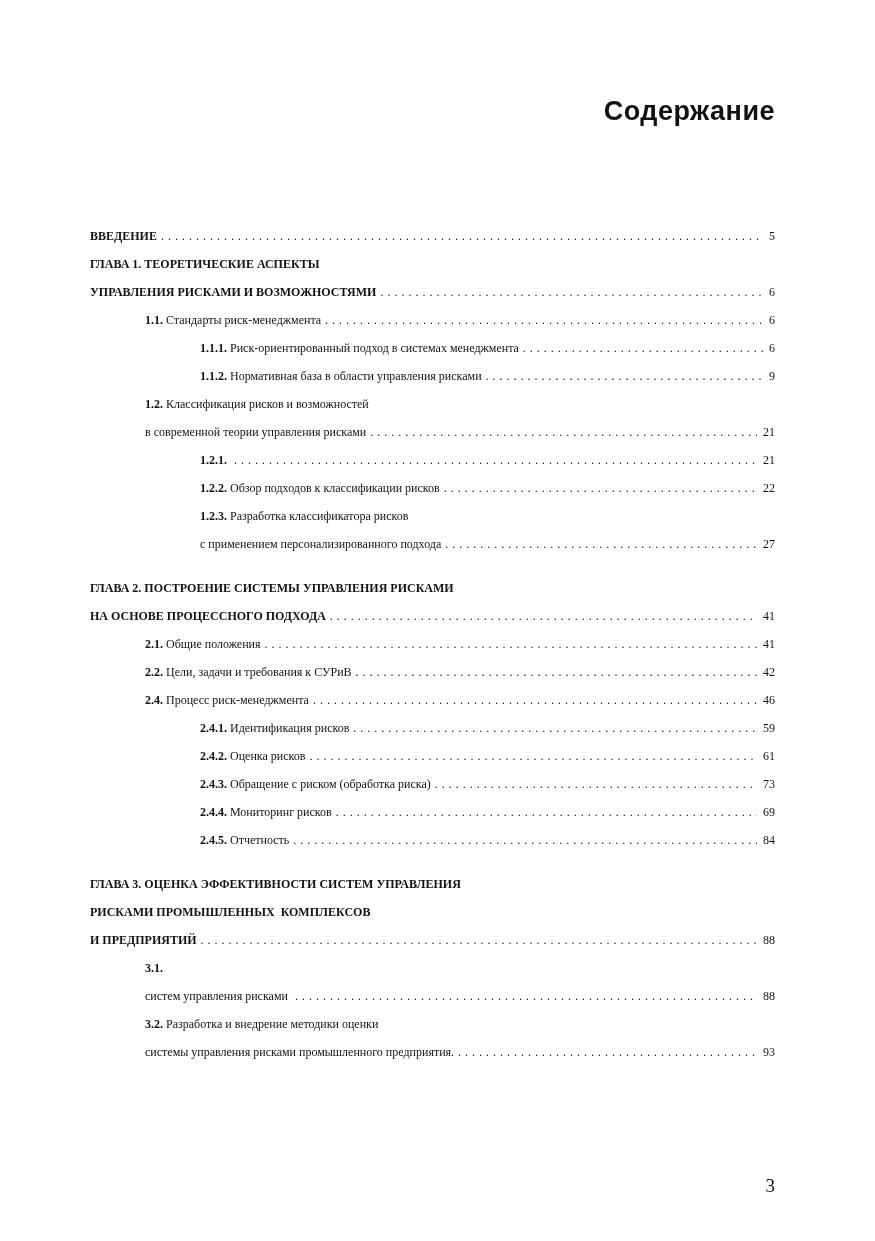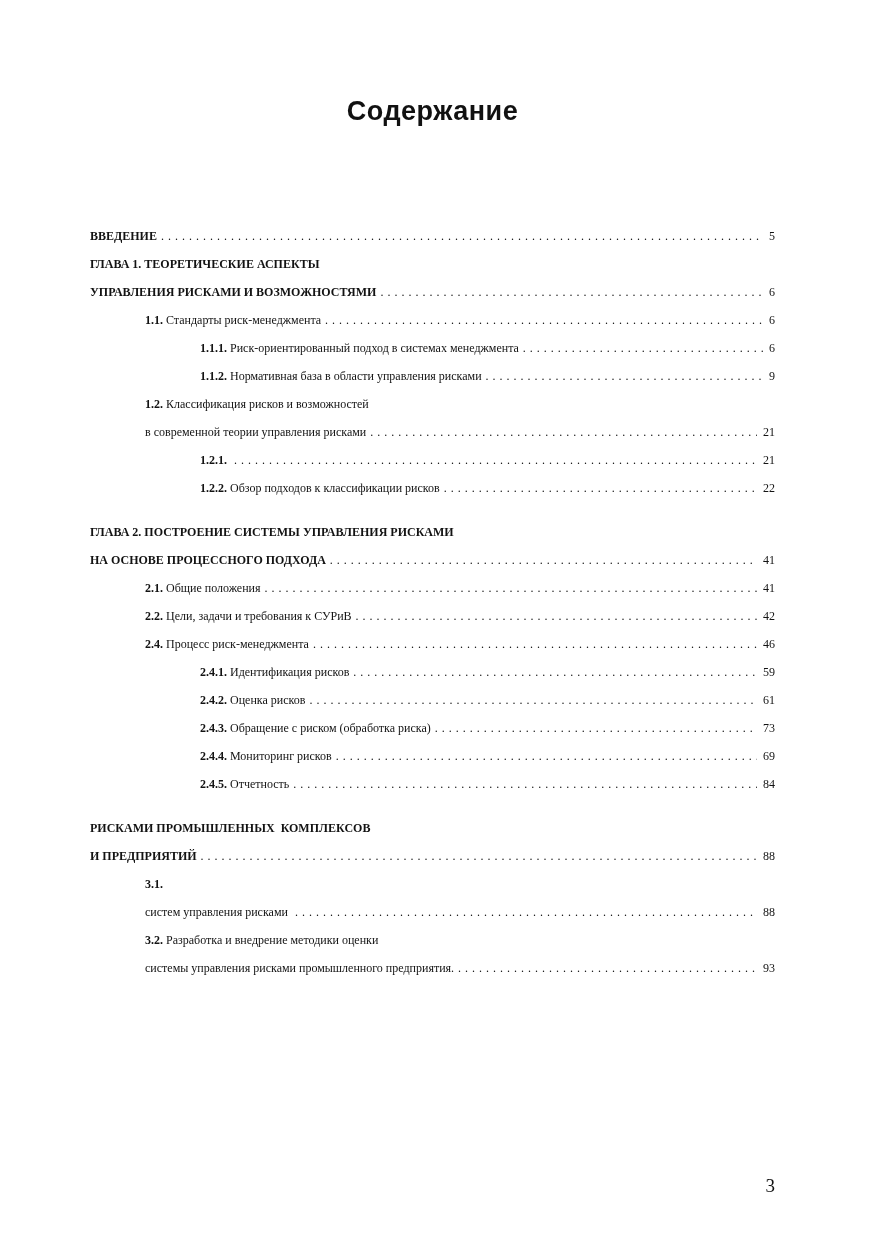--- a/index.html
+++ b/index.html
@@ -15,21 +15,21 @@
   .page {
     width: 875px;
     height: 1241px;
     padding: 96px 100px 0 90px;
     position: relative;
   }
   .doc-title {
     font-family: "Liberation Sans", sans-serif;
     font-weight: 700;
     font-size: 27px;
-    text-align: center;
+    text-align: right;
     letter-spacing: 0.5px;
     color: #111;
   }
   .toc {
     margin-top: 95px;
     font-size: 12px;
     line-height: 28px;
   }
   .toc-entry { }
   .toc-entry.level-1 { padding-left: 55px; }
@@ -138,20 +138,31 @@
         </div>
       </div>
       <div class="toc-entry level-2">
         <div class="toc-line">
           <span class="toc-label">1.2.2. </span>
           <span class="toc-text">Обзор подходов к классификации рисков</span>
           <span class="dots"></span>
           <span class="toc-page">22</span>
         </div>
       </div>
+      <div class="toc-entry level-2">
+        <div class="toc-line">
+          <span class="toc-label">1.2.3. </span>
+          <span class="toc-text">Разработка классификатора рисков</span>
+        </div>
+        <div class="toc-line">
+          <span class="toc-text">с применением персонализированного подхода</span>
+          <span class="dots"></span>
+          <span class="toc-page">27</span>
+        </div>
+      </div>
       <div class="toc-entry level-0 spaced">
         <div class="toc-line bold-all">
           <span class="toc-label">ГЛАВА 2. </span>
           <span class="toc-text">ПОСТРОЕНИЕ СИСТЕМЫ УПРАВЛЕНИЯ РИСКАМИ</span>
         </div>
         <div class="toc-line bold-all">
           <span class="toc-text">НА ОСНОВЕ ПРОЦЕССНОГО ПОДХОДА</span>
           <span class="dots"></span>
           <span class="toc-page">41</span>
         </div>
@@ -215,20 +226,24 @@
       <div class="toc-entry level-2">
         <div class="toc-line">
           <span class="toc-label">2.4.5. </span>
           <span class="toc-text">Отчетность</span>
           <span class="dots"></span>
           <span class="toc-page">84</span>
         </div>
       </div>
       <div class="toc-entry level-0 spaced">
         <div class="toc-line bold-all">
+          <span class="toc-label">ГЛАВА 3. </span>
+          <span class="toc-text">ОЦЕНКА ЭФФЕКТИВНОСТИ СИСТЕМ УПРАВЛЕНИЯ</span>
+        </div>
+        <div class="toc-line bold-all">
           <span class="toc-text">РИСКАМИ ПРОМЫШЛЕННЫХ  КОМПЛЕКСОВ</span>
         </div>
         <div class="toc-line bold-all">
           <span class="toc-text">И ПРЕДПРИЯТИЙ</span>
           <span class="dots"></span>
           <span class="toc-page">88</span>
         </div>
       </div>
       <div class="toc-entry level-1">
         <div class="toc-line">

